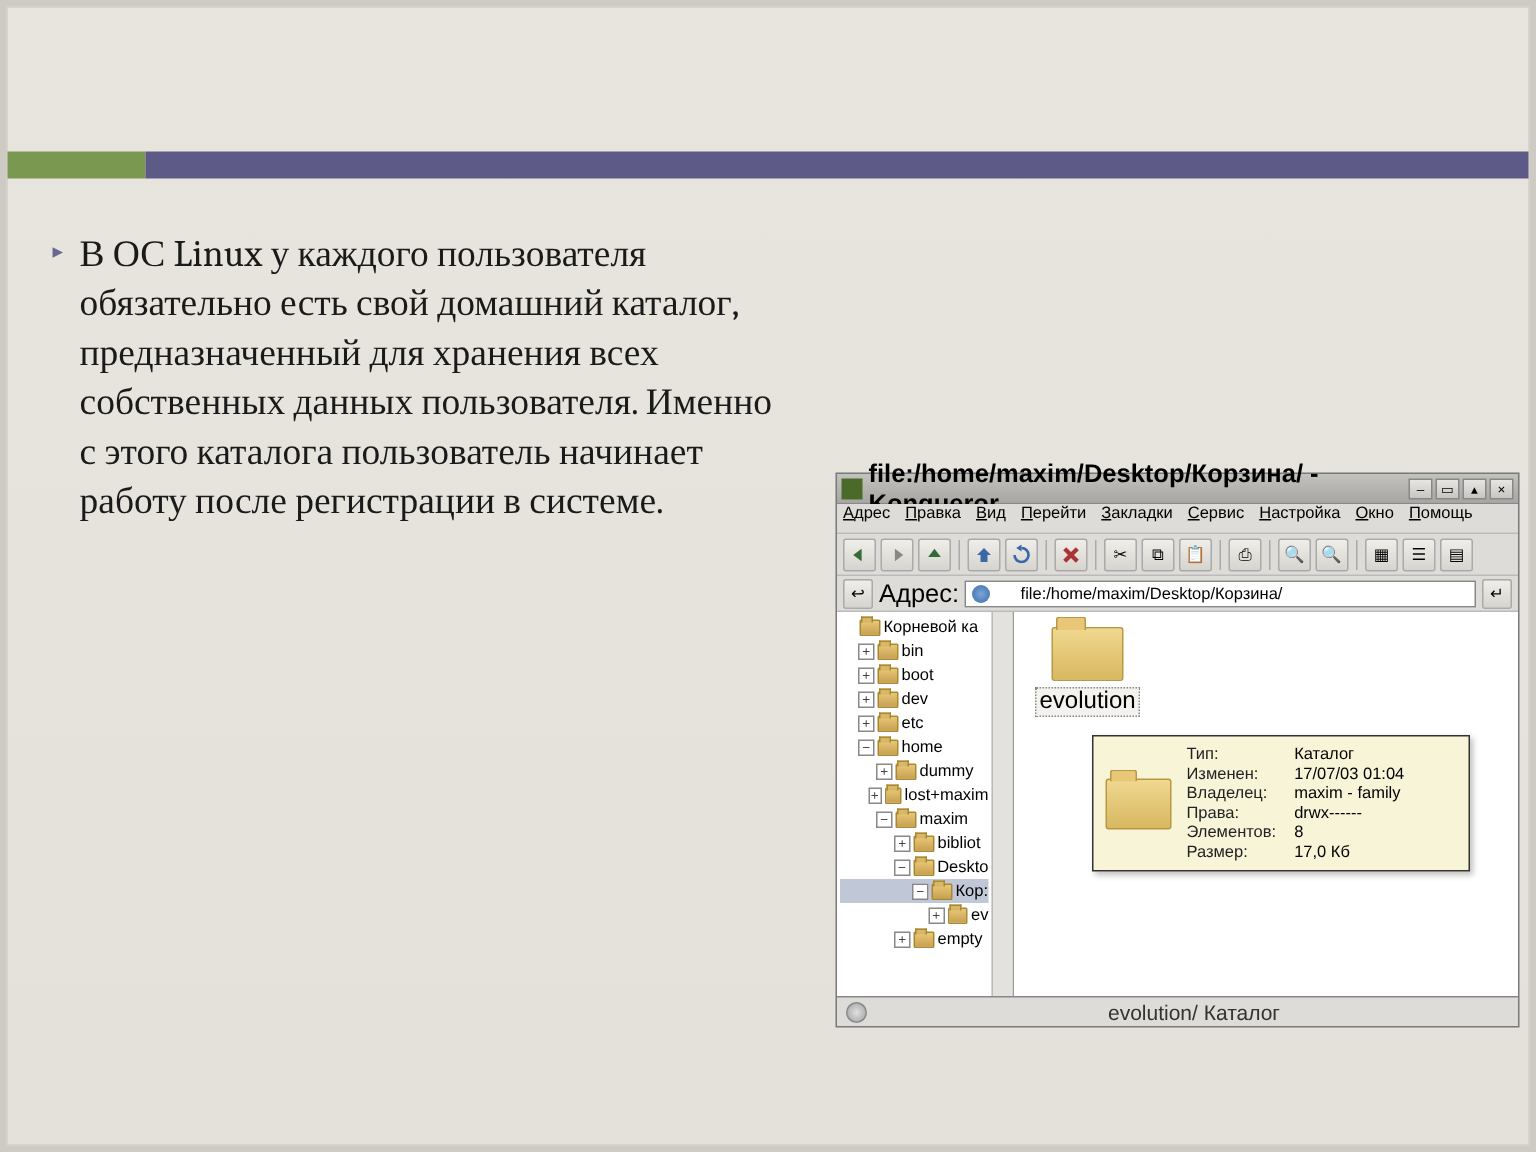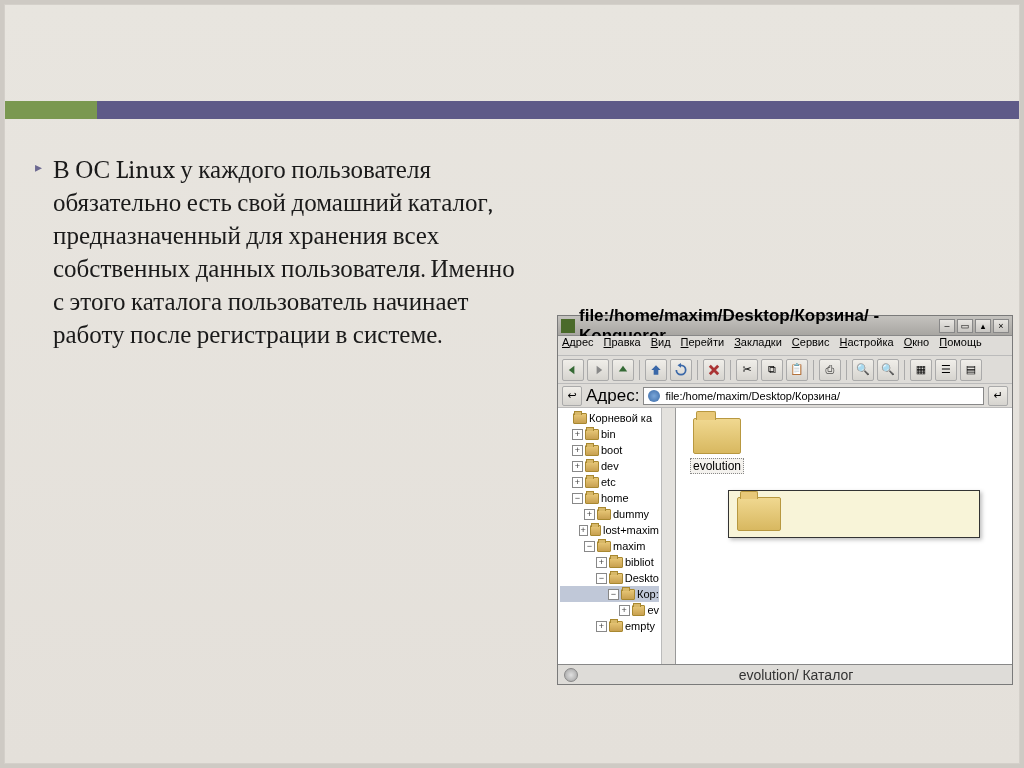--- a/index.html
+++ b/index.html
@@ -128,21 +128,21 @@
 }
 .addr-label { font-size: 17px; }
 .addr-input {
   flex: 1;
   height: 18px;
   background: #fff;
   border: 1px solid #888;
   display: flex;
   align-items: center;
   padding: 0 4px;
-  gap: 5px;
+  gap: 20px;
 }
 .addr-globe {
   width: 12px; height: 12px;
   background: radial-gradient(circle, #7aa6d8, #3a6aa8);
   border-radius: 50%;
 }
 .main-area {
   flex: 1;
   display: flex;
   overflow: hidden;
@@ -221,21 +221,21 @@
   content: '';
   position: absolute;
   top: -8px; left: 2px;
   width: 18px; height: 8px;
   background: #e8c878;
   border: 1px solid #b89840;
   border-bottom: none;
   border-radius: 2px 2px 0 0;
 }
 .big-folder-label {
-  font-size: 12px;
+  font-size: 16px;
   border: 1px dotted #888;
   padding: 0 2px;
   background: #f4f2ee;
 }
 .tooltip {
   position: absolute;
   top: 82px;
   left: 52px;
   width: 252px;
   background: #f8f4d8;
@@ -475,20 +475,34 @@
           </div>
         <div class="tree-scrollbar"></div>
       </div>
       <div class="view-panel">
         <div class="big-folder">
           <div class="big-folder-icon"></div>
           <div class="big-folder-label">evolution</div>
         </div>
         <div class="tooltip">
           <div class="tooltip-icon"></div>
+          <div class="tooltip-table" id="tooltip-rows">
+              <div class="l">Тип:</div>
+              <div>Каталог</div>
+              <div class="l">Изменен:</div>
+              <div>17/07/03 01:04</div>
+              <div class="l">Владелец:</div>
+              <div>maxim - family</div>
+              <div class="l">Права:</div>
+              <div>drwx------</div>
+              <div class="l">Элементов:</div>
+              <div>8</div>
+              <div class="l">Размер:</div>
+              <div>17,0 Кб</div>
+            </div>
         </div>
       </div>
     </div>
 
     <div class="statusbar">
       <div class="status-icon"></div>
       <div class="status-text">evolution/  Каталог</div>
     </div>
   </div>
 </div>

